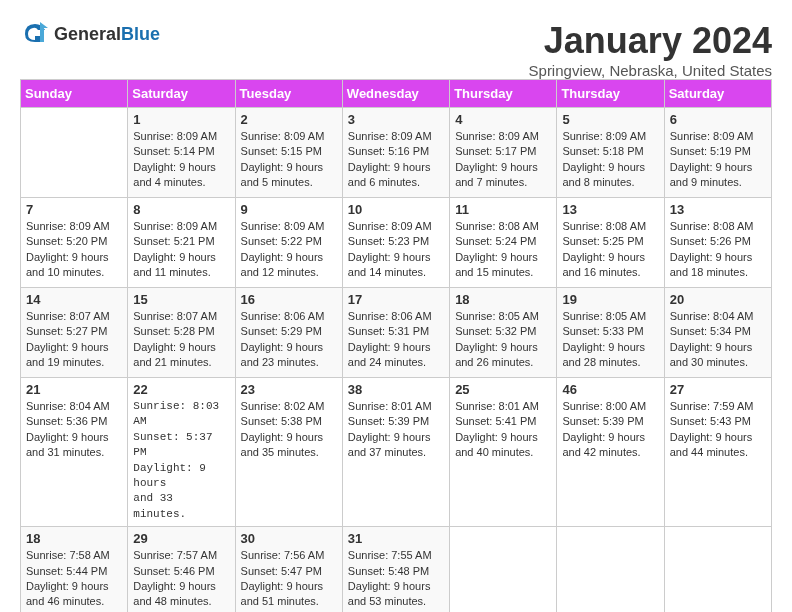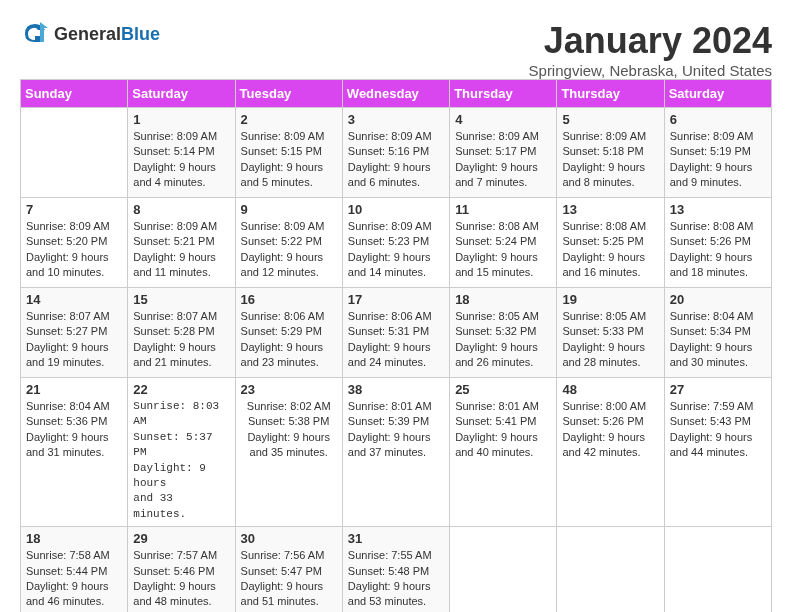--- a/index.html
+++ b/index.html
@@ -276,43 +276,43 @@
         </td>
         <td>
           <span class="day-number">22</span>
           <div class="day-info" style="white-space: pre-line; font-family: Liberation Mono, monospace;">Sunrise: 8:03 AM
 Sunset: 5:37 PM
 Daylight: 9 hours
 and 33 minutes.</div>
         </td>
         <td>
           <span class="day-number">23</span>
-          <div class="day-info" style="white-space: pre-line; text-align: center;">Sunrise: 8:02 AM
+          <div class="day-info" style="white-space: pre-line;">Sunrise: 8:02 AM
 Sunset: 5:38 PM
 Daylight: 9 hours
 and 35 minutes.</div>
         </td>
         <td>
           <span class="day-number">38</span>
           <div class="day-info" style="white-space: pre-line;">Sunrise: 8:01 AM
 Sunset: 5:39 PM
 Daylight: 9 hours
 and 37 minutes.</div>
         </td>
         <td>
           <span class="day-number">25</span>
           <div class="day-info" style="white-space: pre-line;">Sunrise: 8:01 AM
 Sunset: 5:41 PM
 Daylight: 9 hours
 and 40 minutes.</div>
         </td>
         <td>
-          <span class="day-number">48</span>
+          <span class="day-number">46</span>
           <div class="day-info" style="white-space: pre-line;">Sunrise: 8:00 AM
-Sunset: 5:26 PM
+Sunset: 5:39 PM
 Daylight: 9 hours
 and 42 minutes.</div>
         </td>
         <td>
           <span class="day-number">27</span>
           <div class="day-info" style="white-space: pre-line;">Sunrise: 7:59 AM
 Sunset: 5:43 PM
 Daylight: 9 hours
 and 44 minutes.</div>
         </td>

